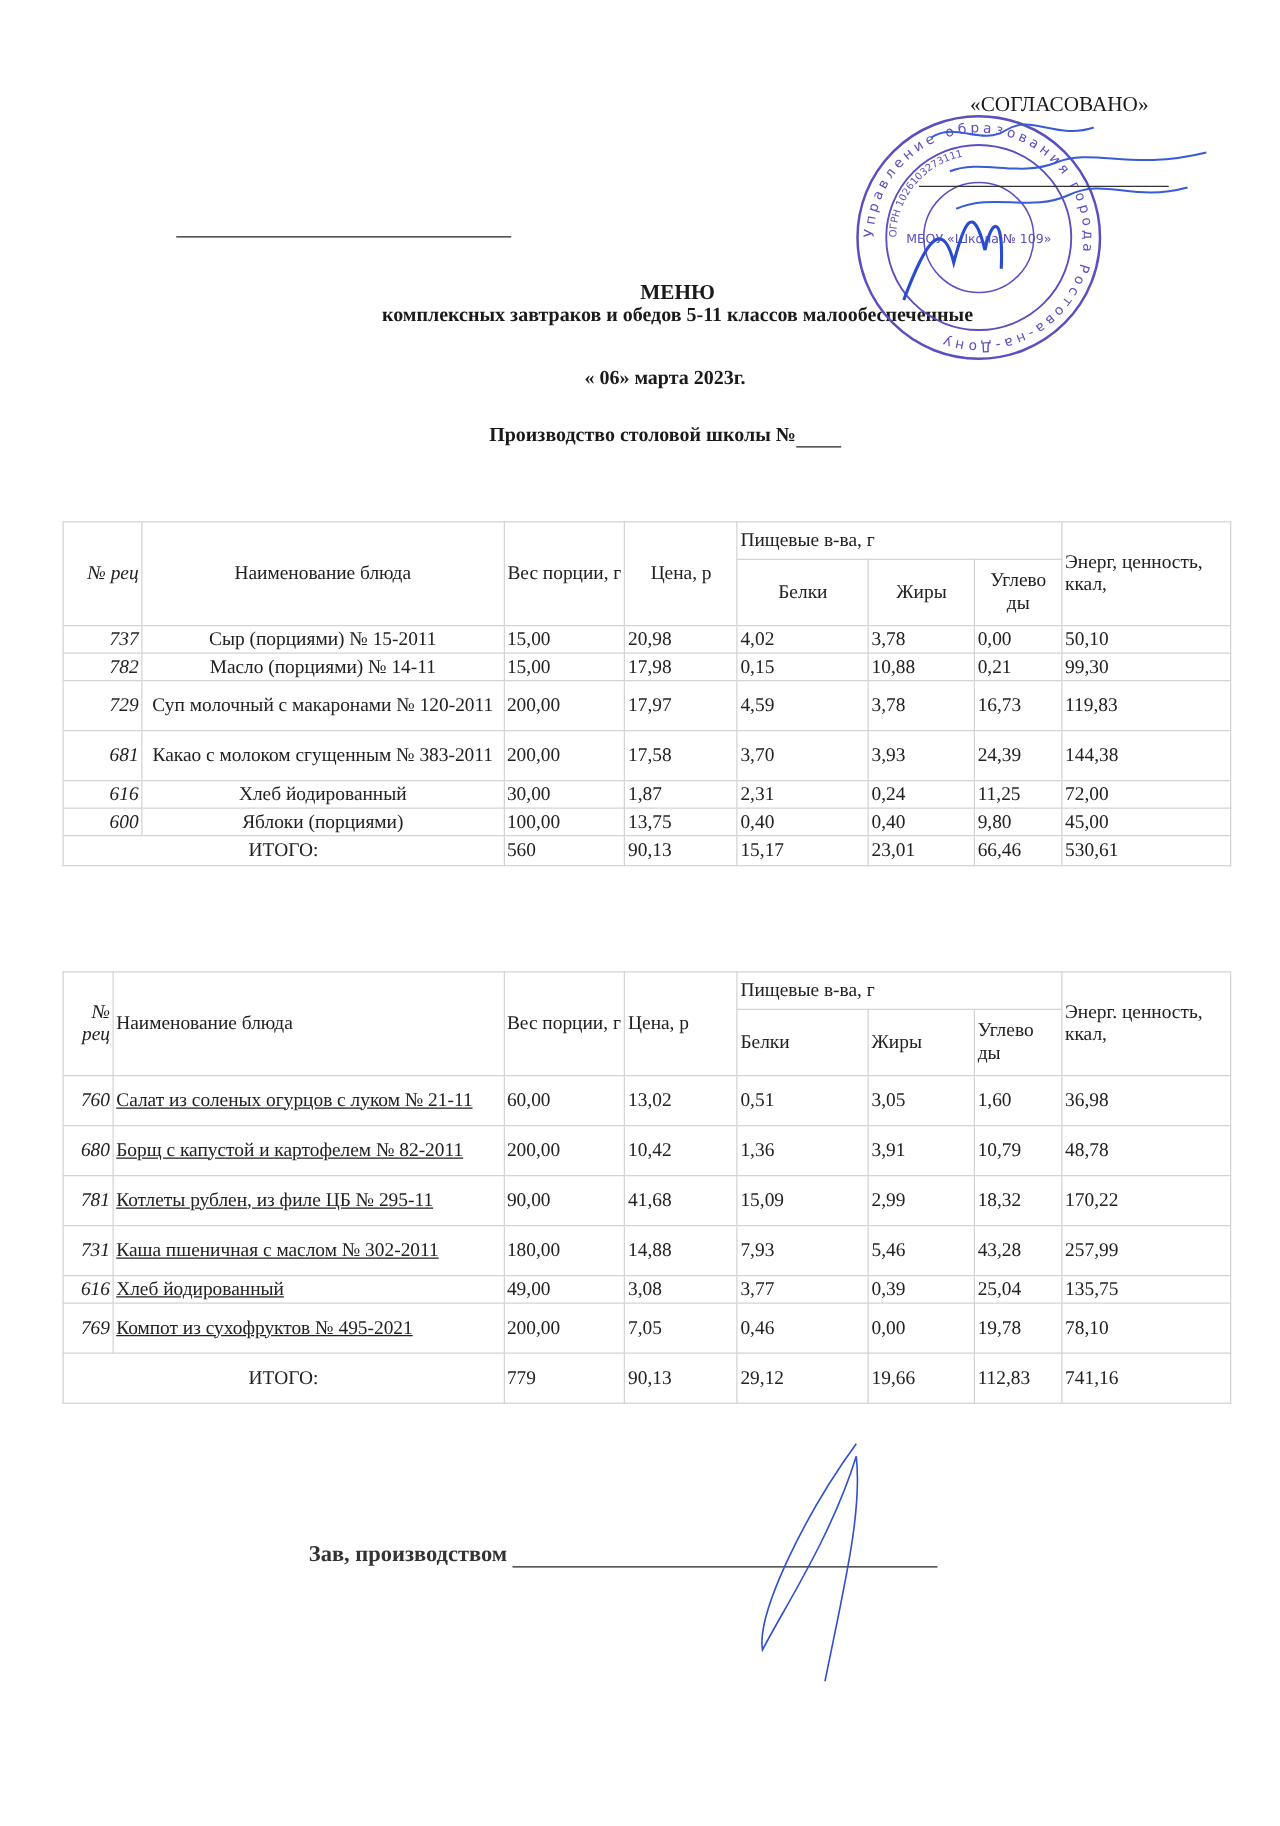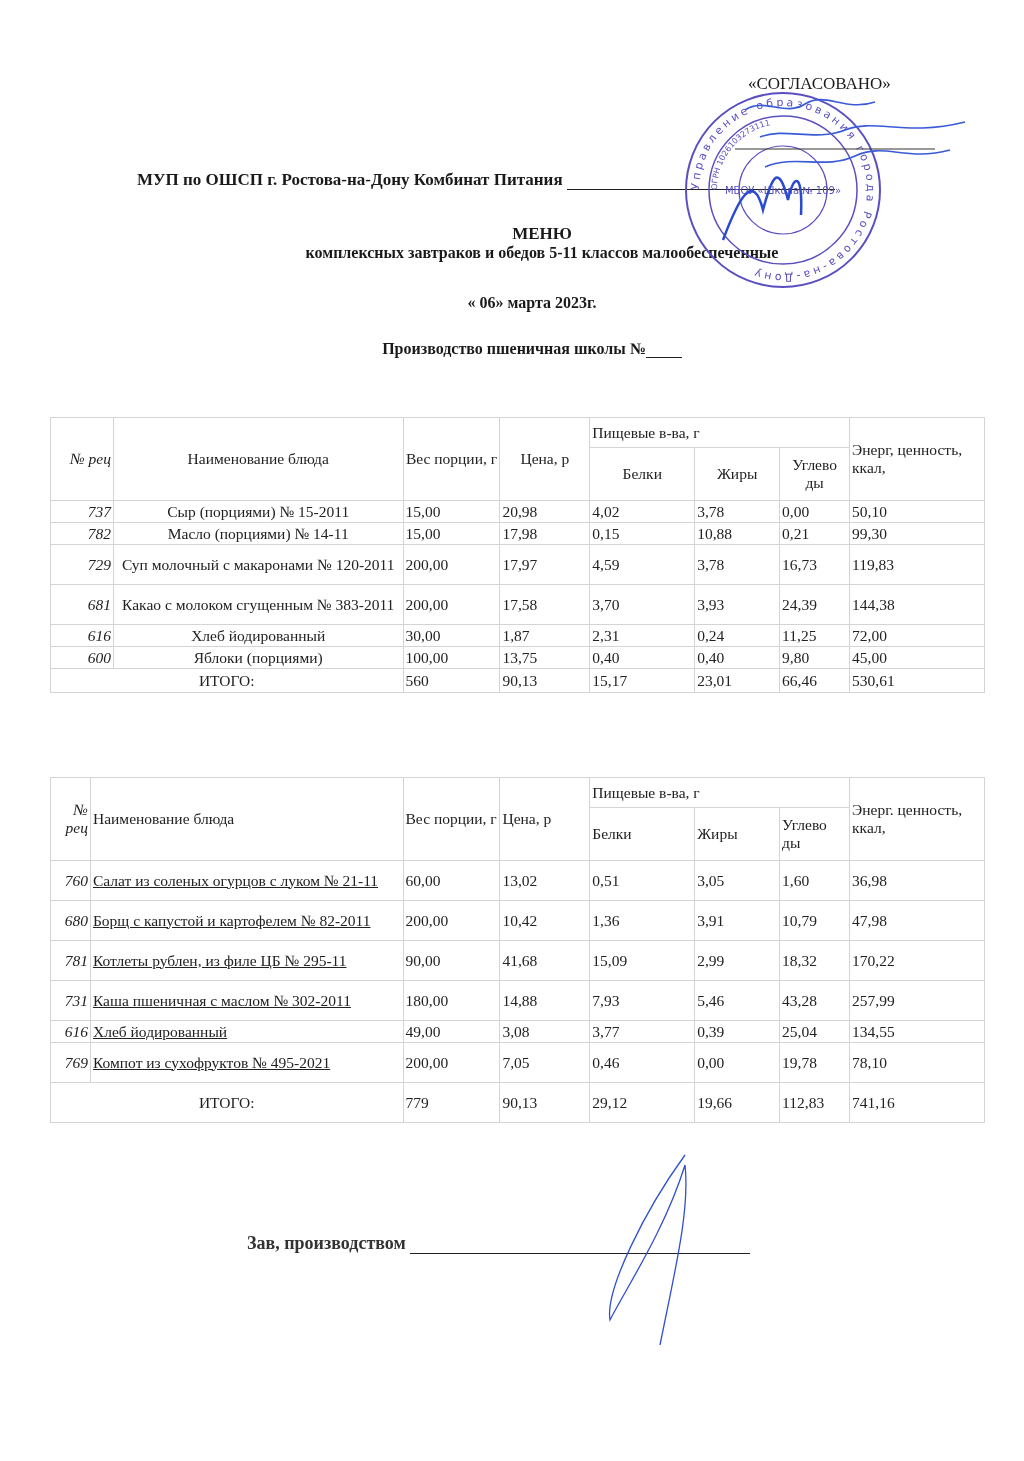--- a/index.html
+++ b/index.html
@@ -1,20 +1,20 @@
 <!DOCTYPE html>
 <html><head>
 <meta charset="utf-8">
 <style>
   html, body { margin: 0; padding: 0; }
   body {
     width: 1024px; height: 1461px; background: #ffffff; position: relative; overflow: hidden;
     font-family: "Liberation Serif", serif; color: #1a1a1a;
   }
-  .approved { position: absolute; left: 748px; top: 74px; font-size: 17px; }
+  .approved { position: absolute; left: 776px; top: 74px; font-size: 17px; }
   .hdr-line { position: absolute; left: 137px; top: 170px; font-size: 17px; font-weight: bold; white-space: nowrap; }
   .hdr-line .blank { display: inline-block; width: 268px; border-bottom: 1.5px solid #222; height: 18px; vertical-align: bottom; margin-left: 4px; }
   .center { position: absolute; left: 0; width: 1024px; text-align: center; font-weight: bold; }
   .t-menu { top: 224px; font-size: 17px; left: 30px; }
   .t-sub { top: 244px; font-size: 16px; left: 30px; }
   .t-date { top: 294px; font-size: 16px; left: 20px; }
   .t-prod { top: 340px; font-size: 16px; left: 20px; }
   .t-prod .blank { display: inline-block; width: 36px; border-bottom: 1.5px solid #222; height: 16px; vertical-align: bottom; }
 
   table.menu {
@@ -38,28 +38,28 @@
 
   .stamp { position: absolute; left: 683px; top: 90px; width: 200px; height: 200px; pointer-events: none; }
   .scribble { position: absolute; pointer-events: none; }
 </style>
 </head>
 <body>
 
 <div class="approved">«СОГЛАСОВАНО»</div>
 
 <div class="hdr-line">
-  <span>МУП по ОШСП г. Ростова-на-Дону Комбинат Питания</span><span class="blank"></span>
+  <span class="blank"></span>
 </div>
 
 <div class="center t-menu">МЕНЮ</div>
 <div class="center t-sub">комплексных завтраков и обедов 5-11 классов малообеспеченные</div>
 <div class="center t-date">« 06» марта 2023г.</div>
 <div class="center t-prod">
-  <span>Производство пшеничная школы №</span><span class="blank"></span>
+  <span>Производство столовой школы №</span><span class="blank"></span>
 </div>
 
 <table class="menu" id="t1">
   <colgroup>
     <col style="width:63px">
       <col style="width:290px">
       <col style="width:97px">
       <col style="width:90px">
     <col style="width:105px">
       <col style="width:85px">
@@ -192,21 +192,21 @@
         <td class="c-val">36,98</td>
       </tr>
       <tr style="height: 40px;">
         <td class="c-num">680</td>
         <td class="c-name2">Борщ с капустой и картофелем № 82-2011</td>
         <td class="c-val">200,00</td>
         <td class="c-val">10,42</td>
         <td class="c-val">1,36</td>
         <td class="c-val">3,91</td>
         <td class="c-val">10,79</td>
-        <td class="c-val">47,98</td>
+        <td class="c-val">48,78</td>
       </tr>
       <tr style="height: 40px;">
         <td class="c-num">781</td>
         <td class="c-name2">Котлеты рублен, из филе ЦБ № 295-11</td>
         <td class="c-val">90,00</td>
         <td class="c-val">41,68</td>
         <td class="c-val">15,09</td>
         <td class="c-val">2,99</td>
         <td class="c-val">18,32</td>
         <td class="c-val">170,22</td>
@@ -222,21 +222,21 @@
         <td class="c-val">257,99</td>
       </tr>
       <tr style="height: 22px;">
         <td class="c-num">616</td>
         <td class="c-name2">Хлеб йодированный</td>
         <td class="c-val">49,00</td>
         <td class="c-val">3,08</td>
         <td class="c-val">3,77</td>
         <td class="c-val">0,39</td>
         <td class="c-val">25,04</td>
-        <td class="c-val">134,55</td>
+        <td class="c-val">135,75</td>
       </tr>
       <tr style="height: 40px;">
         <td class="c-num">769</td>
         <td class="c-name2">Компот из сухофруктов № 495-2021</td>
         <td class="c-val">200,00</td>
         <td class="c-val">7,05</td>
         <td class="c-val">0,46</td>
         <td class="c-val">0,00</td>
         <td class="c-val">19,78</td>
         <td class="c-val">78,10</td>

